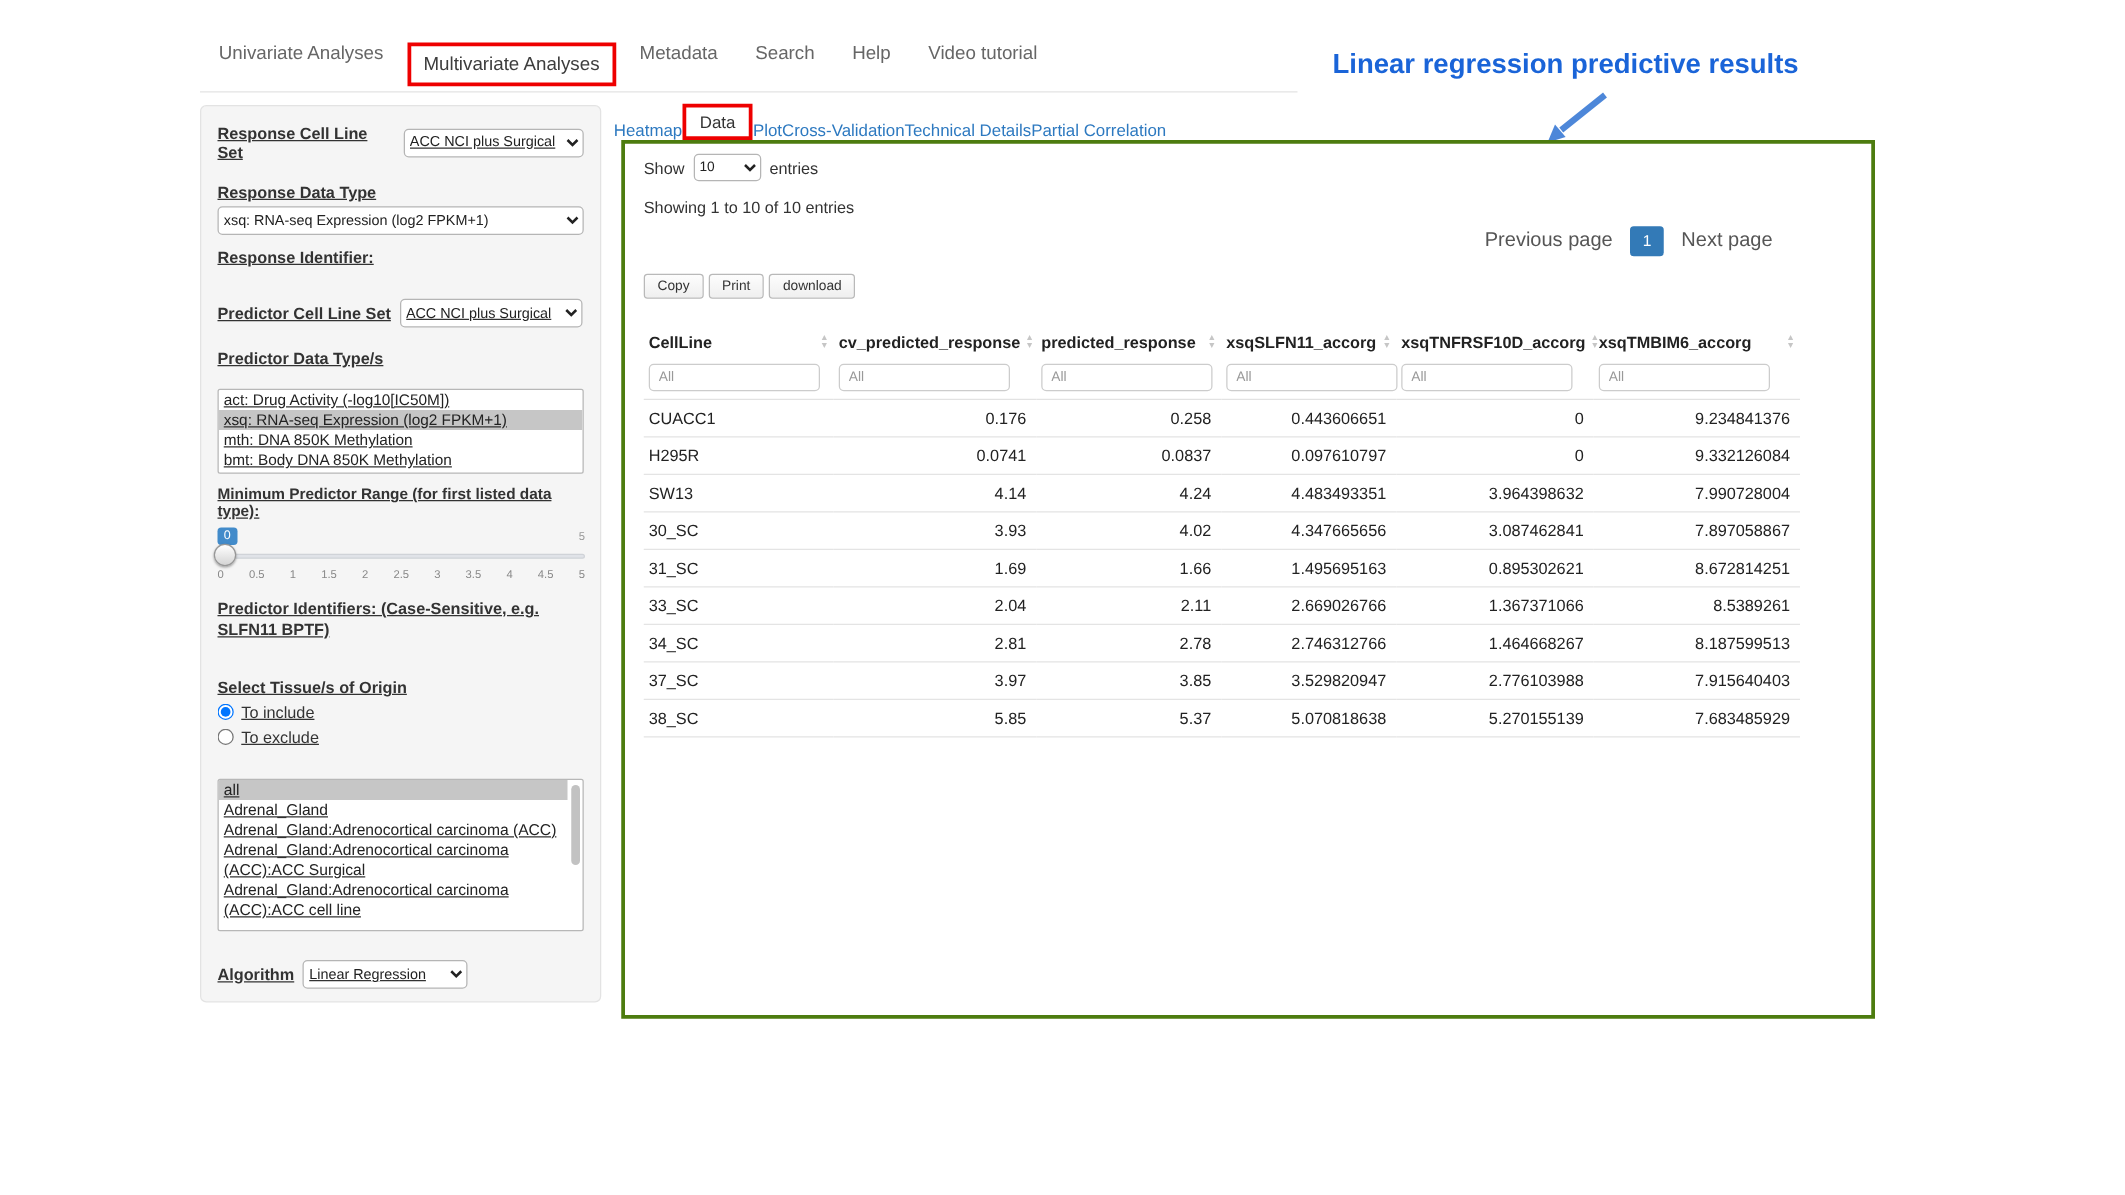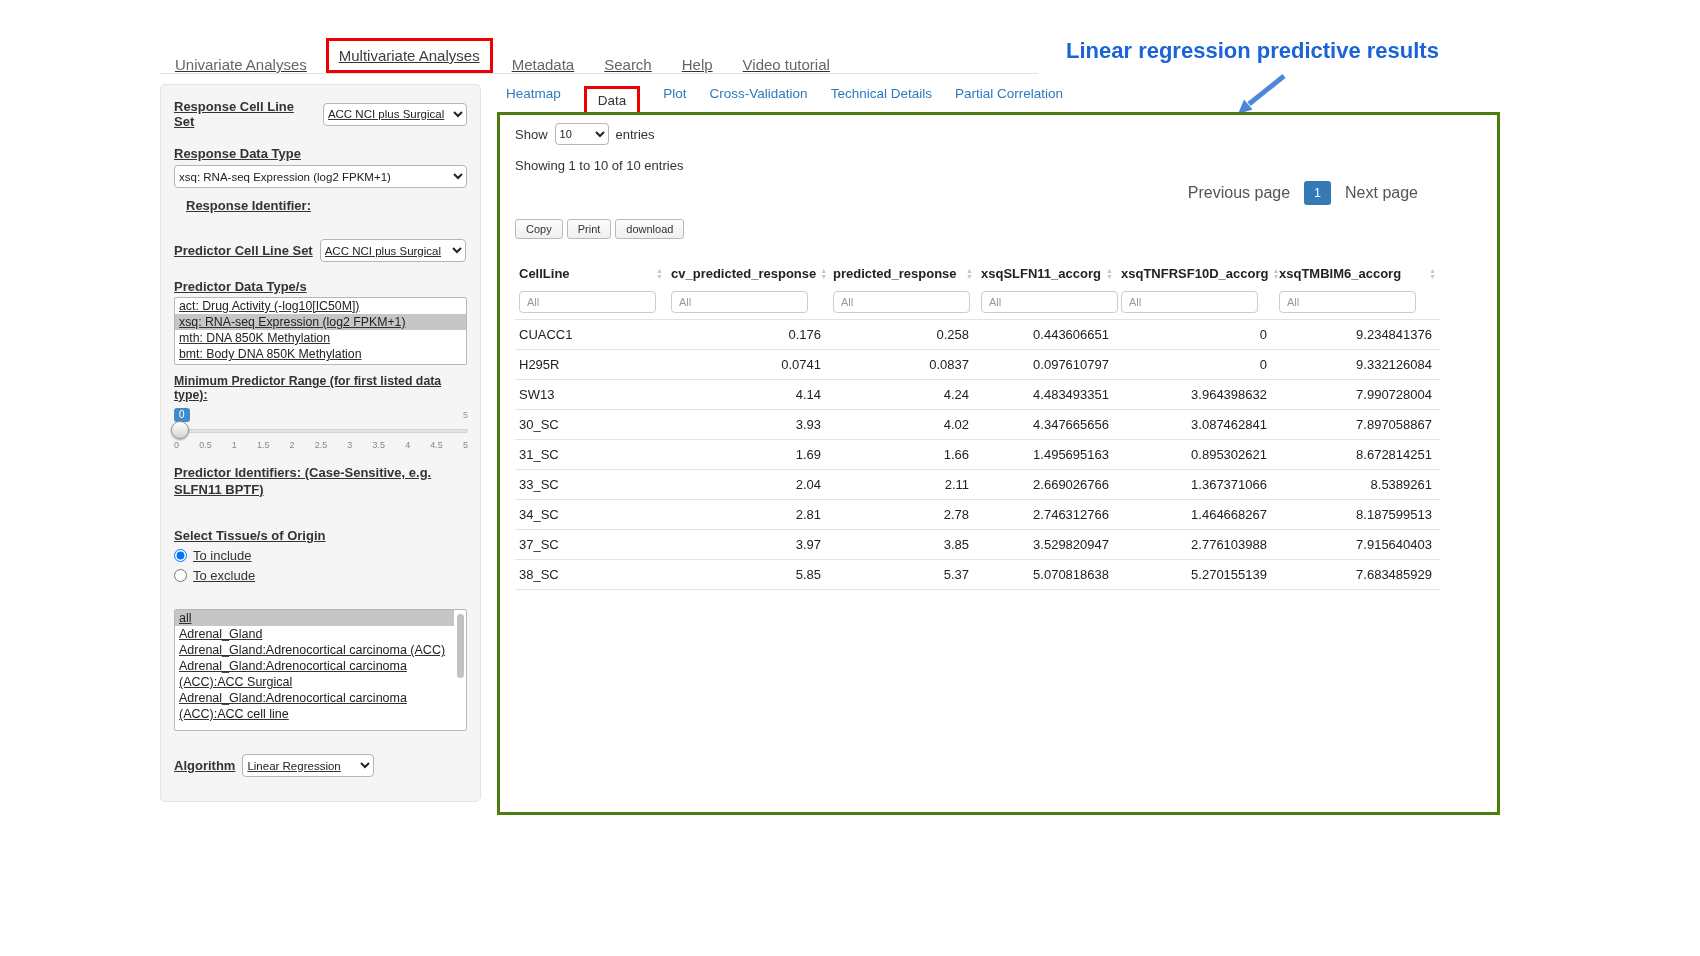--- a/index.html
+++ b/index.html
@@ -2,41 +2,41 @@
 <html><head>
 <meta charset="utf-8">
 <style>
   * { margin:0; padding:0; box-sizing:border-box; }
   html,body { width:1700px; height:956px; background:#ffffff;
     font-family:"Liberation Sans","DejaVu Sans",sans-serif; color:#333; overflow:hidden; }
   .page { position:relative; width:1700px; height:956px; }
 
   
   .nav { position:absolute; left:160px; top:34px; width:878px; height:40px;
-         display:flex; align-items:flex-end; border-bottom:1px solid #e4e4e4;text-decoration:underline; }
+         display:flex; align-items:flex-start; border-bottom:1px solid #e4e4e4; }
   .nav a { font-size:15px; color:#666; text-decoration:none; padding:0 15px; white-space:nowrap; cursor:pointer; }
   .nav a.active { color:#3d3d3d; }
   .nav a.red-box { border:3px solid #ee0000; padding:6px 10px; margin:0 4px; }
 
   
   .annotation { position:absolute; left:1066px; top:38px; font-size:22px; font-weight:700; color:#1a64d8; white-space:nowrap; }
   .annotation-arrow { position:absolute; left:1230px; top:72px; }
 
   
   .sidebar { position:absolute; left:160px; top:84px; width:321px; height:718px;
              background:#f5f5f5; border:1px solid #e3e3e3; border-radius:5px; padding:10px 13px; font-size:13px;text-decoration:underline; }
   .lbl { font-weight:700; font-size:13px; color:#333; }
   .lbl-sm { font-weight:700; font-size:12.3px; color:#333; }
   .inline-row { display:flex; align-items:center; gap:7px; }
   select { font-size:11.5px; color:#222; height:23px; border:1px solid #b5b5b5; border-radius:4px; background:#fff; }
   .full-select { width:100%; margin-top:4px; }
   .txt-input { width:100%; height:25px; border:1px solid #ccc; border-radius:4px; background:#fff;
                font-size:10.5px; color:#333; padding:2px 7px; font-family:"Liberation Sans",sans-serif; }
   .listbox { background:#fff; border:1px solid #b7b7b7; border-radius:2px; font-size:12.3px; color:#222;
-             position:relative; overflow:hidden; margin-top:3px; }
+             position:relative; overflow:hidden; margin-top:17px; }
   .listbox .opt { line-height:16px; padding:0 4px; cursor:pointer; }
   .listbox .opt.sel { background:#c6c6c6; }
   .scroll-thumb { position:absolute; right:2px; top:4px; width:7px; height:64px; background:#c2c2c2; border-radius:4px; }
 
   
   .slider { position:relative; width:294px; height:48px; margin-top:6px; }
   .slider-badge { position:absolute; left:0; top:0; background:#428bca; color:#fff; font-size:10px;
                   padding:0 5px; border-radius:3px; line-height:14px; }
   .slider-max { position:absolute; right:0; top:2px; font-size:9px; color:#999; }
   .slider-track { position:absolute; left:0; right:0; top:21px; height:4px; background:#e0e3e8;
@@ -44,21 +44,21 @@
   .slider-handle { position:absolute; left:-3px; top:13px; width:18px; height:18px; border-radius:50%;
                    background:linear-gradient(#ffffff,#d4d4d4); border:1px solid #979797;
                    box-shadow:0 1px 2px rgba(0,0,0,.35); cursor:pointer; }
   .slider-ticks { position:absolute; left:0; right:0; top:32px; display:flex; justify-content:space-between; }
   .slider-ticks i { font-style:normal; font-size:9px; color:#888; }
 
   .radio-row { display:flex; align-items:center; gap:6px; font-size:13px; color:#333; margin-top:5px; cursor:pointer; }
   .radio-row input { width:13px; height:13px; }
 
   
-  .tabs { position:absolute; left:506px; top:86px; height:26px; display:flex; align-items:flex-start; gap:23px; }
+  .tabs { position:absolute; left:491px; top:86px; height:26px; display:flex; align-items:flex-end; }
   .tabs a { font-size:13.5px; color:#2d79c0; text-decoration:none; white-space:nowrap; cursor:pointer; }
   .tabs a.active { color:#333; }
   .tabs a.red-box-tab { border:3px solid #ee0000; padding:4px 11px; }
 
   
   .panel { position:absolute; left:497px; top:112px; width:1003px; height:703px;
            border:3px solid #4d7c0f; background:#fff; }
   .panel-inner { width:925px; padding:8px 0 0 15px; }
   .show-row { display:flex; align-items:center; gap:7px; font-size:13px; color:#333; }
   .show-row select { width:54px; height:22px; font-size:11px; }
@@ -110,21 +110,21 @@
       <select style="width:146px;">
         <option>ACC NCI plus Surgical</option>
       </select>
     </div>
 
     <div class="lbl" style="margin-top:17px;">Response Data Type</div>
     <select class="full-select">
       <option>xsq: RNA-seq Expression (log2 FPKM+1)</option>
     </select>
 
-    <div class="lbl" style="margin-top:10px;margin-left:12px;">Response Identifier:</div>
+    <div class="lbl" style="margin-top:10px;">Response Identifier:</div>
 
     <div class="inline-row" style="margin-top:26px;">
       <span class="lbl">Predictor Cell Line Set</span>
       <select style="width:146px;">
         <option>ACC NCI plus Surgical</option>
       </select>
     </div>
 
     <div class="lbl" style="margin-top:17px;">Predictor Data Type/s</div>
     <div class="listbox" style="height:68px;">

